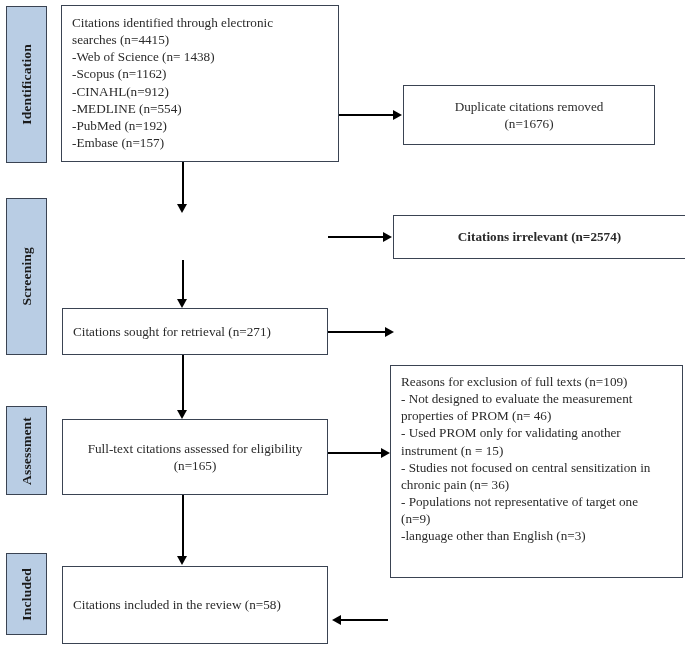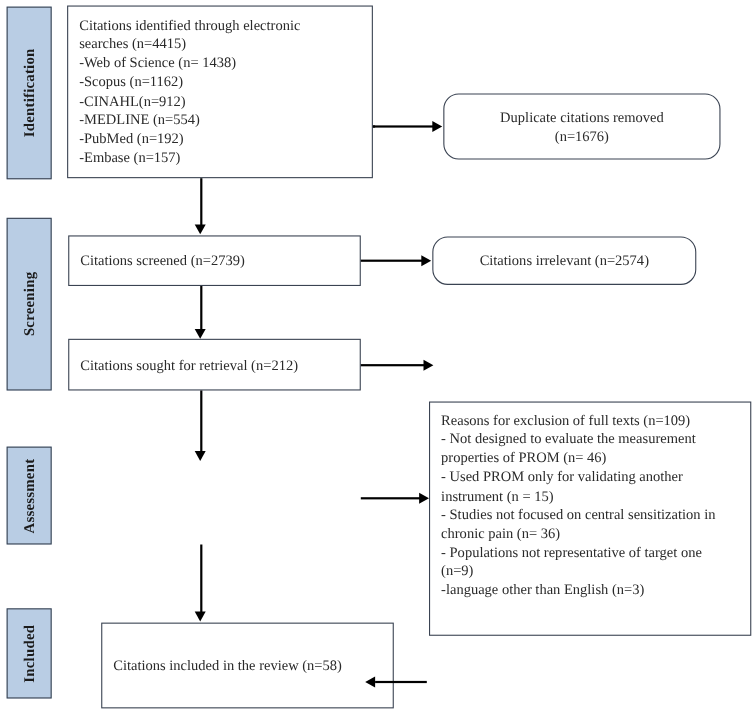--- a/index.html
+++ b/index.html
@@ -31,21 +31,21 @@
     color: #2a2a2a;
   }
   .box .txt {
     display: block;
     width: 100%;
     white-space: pre-line;
   }
   .center > .txt { text-align: center; }
   .left   > .txt { text-align: left; }
   .pad-l  { padding: 4px 24px 4px 10px; }
-  .pad-c  { padding: 4px 8px; border-radius: 14px; }
+  .pad-c  { padding: 4px 8px; }
   .align-top { align-items: flex-start; }
 
   .stage {
     position: absolute;
     box-sizing: border-box;
     border: 1.6px solid #3a4352;
     background: #b9cde4;
     display: flex;
     align-items: center;
     justify-content: center;
@@ -111,39 +111,40 @@
   <div class="box left pad-l align-top" style="left:61px; top:5px; width:278px; height:157px; padding-top:8px;">
     <span class="txt">Citations identified through electronic searches (n=4415)
 -Web of Science (n= 1438)
 -Scopus (n=1162)
 -CINAHL(n=912)
 -MEDLINE (n=554)
 -PubMed (n=192)
 -Embase (n=157)</span>
   </div>
 
-  <div class="box left pad-l" style="left:62px; top:214px; width:266px; height:46px;">
-    <span class="txt">Citations screened (n=2739)</span>
+
+  <div class="box left pad-l" style="left:62px; top:308px; width:266px; height:47px;">
+    <span class="txt">Citations sought for retrieval (n=271)</span>
   </div>
 
-  <div class="box left pad-l" style="left:62px; top:308px; width:266px; height:47px;">
-    <span class="txt">Citations sought for retrieval (n=212)</span>
+  <div class="box center pad-c" style="left:62px; top:419px; width:266px; height:76px;">
+    <span class="txt">Full-text citations assessed for eligibility
+(n=165)</span>
   </div>
 
-
-  <div class="box left pad-l" style="left:62px; top:566px; width:266px; height:78px;margin-left:30px;">
+  <div class="box left pad-l" style="left:62px; top:566px; width:266px; height:78px;">
     <span class="txt">Citations included in the review (n=58)</span>
   </div>
 
   <div class="box center pad-c" style="left:403px; top:85px; width:252px; height:60px;">
     <span class="txt">Duplicate citations removed
 (n=1676)</span>
   </div>
 
-  <div class="box center pad-c" style="left:393px; top:215px; width:240px; height:44px;">
+  <div class="box center pad-c" style="left:393px; top:215px; width:293px; height:44px;font-weight:bold;">
     <span class="txt">Citations irrelevant (n=2574)</span>
   </div>
 
 
   <div class="box left pad-l align-top" style="left:390px; top:365px; width:293px; height:213px; padding-top:7px;justify-content:flex-end;">
     <span class="txt">Reasons for exclusion of full texts (n=109)
 - Not designed to evaluate the measurement properties of PROM (n= 46)
 - Used PROM only for validating another instrument (n = 15)
 - Studies not focused on central sensitization in chronic pain (n= 36)
 - Populations not representative of target one (n=9)

